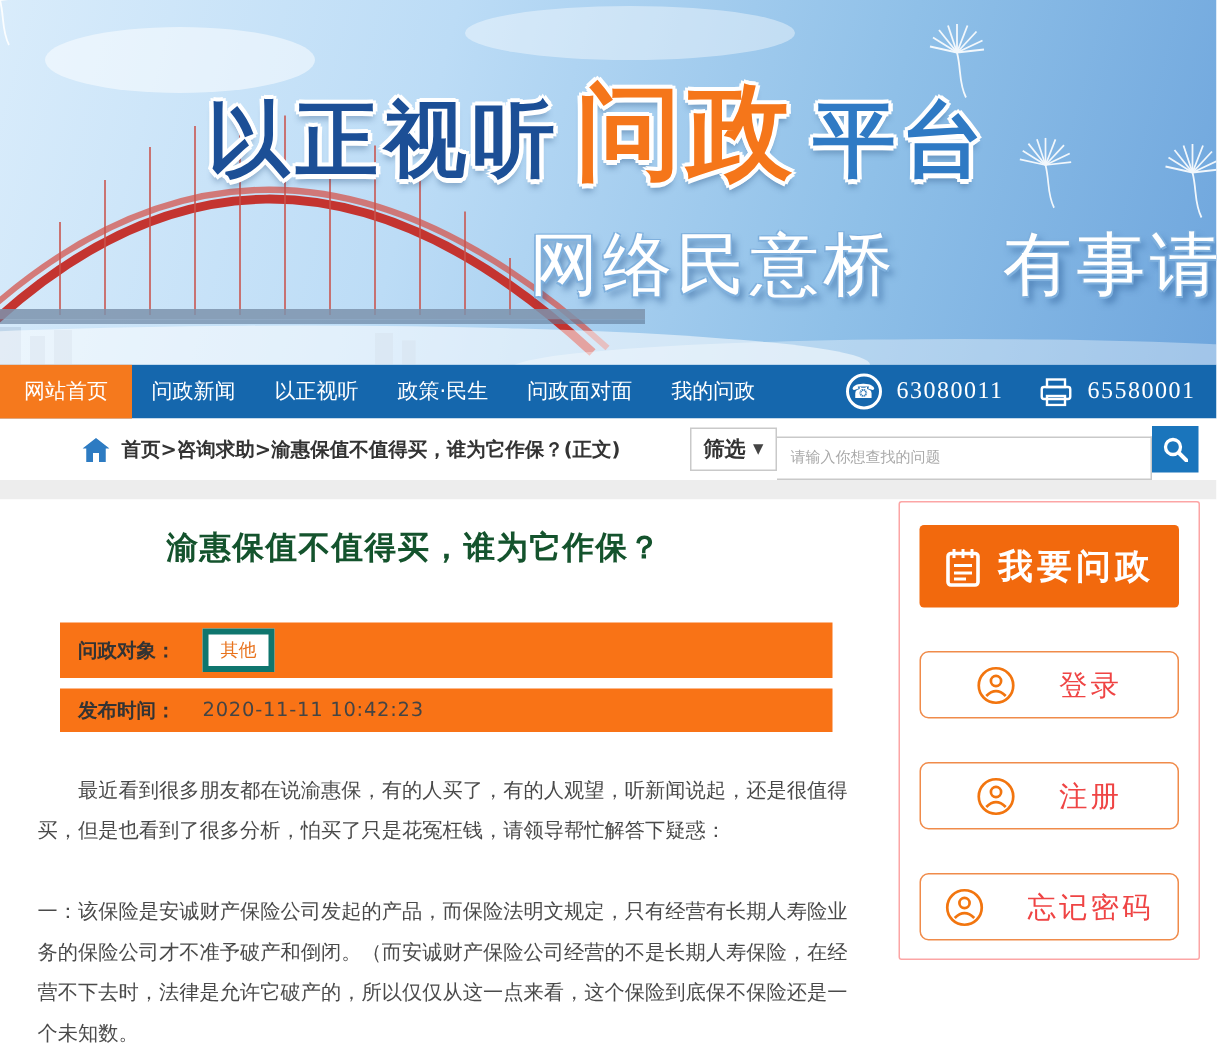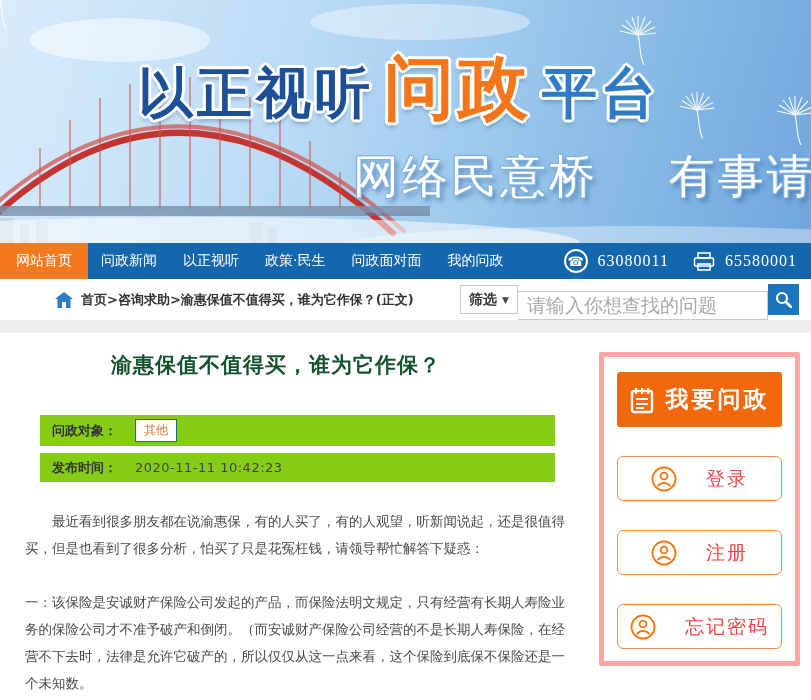--- a/index.html
+++ b/index.html
@@ -54,44 +54,44 @@
 
   
   .crumb-row { height:41px; background:#fff; display:flex; align-items:center; padding:0 12px 0 55px; }
   .crumb-left { display:flex; align-items:center; gap:8px; font-size:13px; color:#333; }
   .crumb-left b { font-weight:bold; }
   .crumb-right { margin-left:auto; display:flex; align-items:center; }
   .filter-box { border:1px solid #c9c9c9; height:29px; display:flex; align-items:center;
     padding:0 8px; font-size:14px; font-weight:bold; color:#333; gap:5px; background:#fff; cursor:pointer; }
   .filter-box .caret { font-size:9px; color:#444; }
   .search-input { width:250px; height:29px; border:1px solid #c9c9c9; border-left:none;
-    padding:0 9px; font-size:19px; color:#ef4444; outline:none;margin-top:12px; }
+    padding:0 9px; font-size:10px; color:#ef4444; outline:none;margin-top:12px; }
   .search-input::placeholder { color:#a9a9a9; }
   .search-btn { width:31px; height:31px; background:#1a75bc; border:none; cursor:pointer;
     display:flex; align-items:center; justify-content:center; }
   .gray-strip { height:13px; background:#ededed; }
 
   
   .main { position:relative; height:368px; background:#fff; }
   .article { width:572px; padding:10px 0 0 25px; }
   .article-title { text-align:center; color:#14532d; font-size:21px; font-weight:bold;
     letter-spacing:1px; margin:8px 45px 36px 0; }
-  .meta-row { background:#84cc16; width:515px; margin:0 0 7px 15px; min-height:29px;
+  .meta-row { background:#f97316; width:515px; margin:0 0 7px 15px; min-height:29px;
     display:flex; align-items:center; padding:4px 12px; font-size:13px; }
   .meta-label { font-weight:bold; color:#333; margin-right:18px; }
-  .meta-tag { border:1px solid #0f766e; color:#e8721c; background:#fff; font-size:12px;
+  .meta-tag { border:4px solid #0f766e; color:#e8721c; background:#fff; font-size:12px;
     padding:2px 8px; cursor:pointer; }
   .meta-value { color:#444; letter-spacing:.5px; }
   .body-text { margin-top:26px; width:548px; font-size:13.5px; color:#4a4a4a; line-height:27px; }
   .body-text p { margin-bottom:27px; }
   .body-text p.indent { text-indent:2em; }
 
   
-  .sidebar { position:absolute; top:19px; right:11px; width:201px;
-    border:5px solid #fca5a5; border-radius:2px; background:#fff; padding:15px 13px 12px; }
+  .sidebar { position:absolute; top:1px; right:11px; width:201px;
+    border:1px solid #fca5a5; border-radius:2px; background:#fff; padding:15px 13px 12px; }
   .ask-btn { width:100%; height:55px; background:#f2690d; border:none; border-radius:3px;
     color:#fff; font-size:23px; font-weight:bold; letter-spacing:3px;
     display:flex; align-items:center; justify-content:center; gap:12px; cursor:pointer;
     font-family:inherit; }
   .outline-btn { width:100%; height:45px; margin-top:29px; background:#fff;
     border:1px solid #f08b4a; border-radius:6px; color:#ef4444; font-size:19px;
     letter-spacing:2px; display:flex; align-items:center; justify-content:center; gap:29px;
     cursor:pointer; font-family:Liberation Serif, serif; }
 </style>
 </head>

